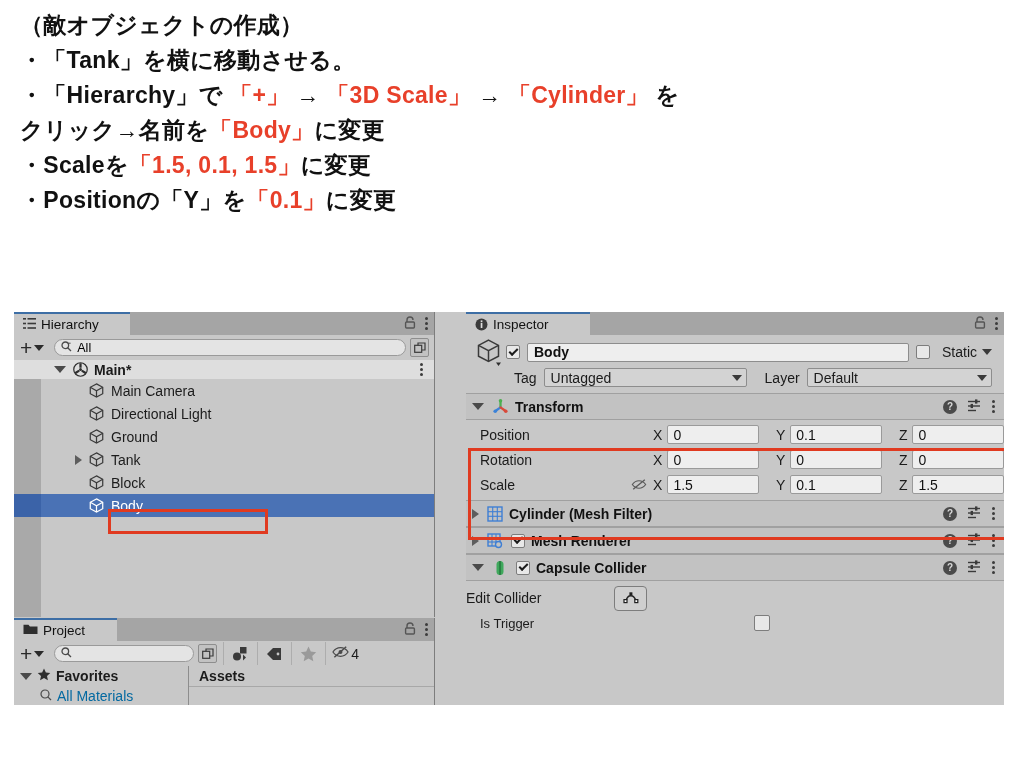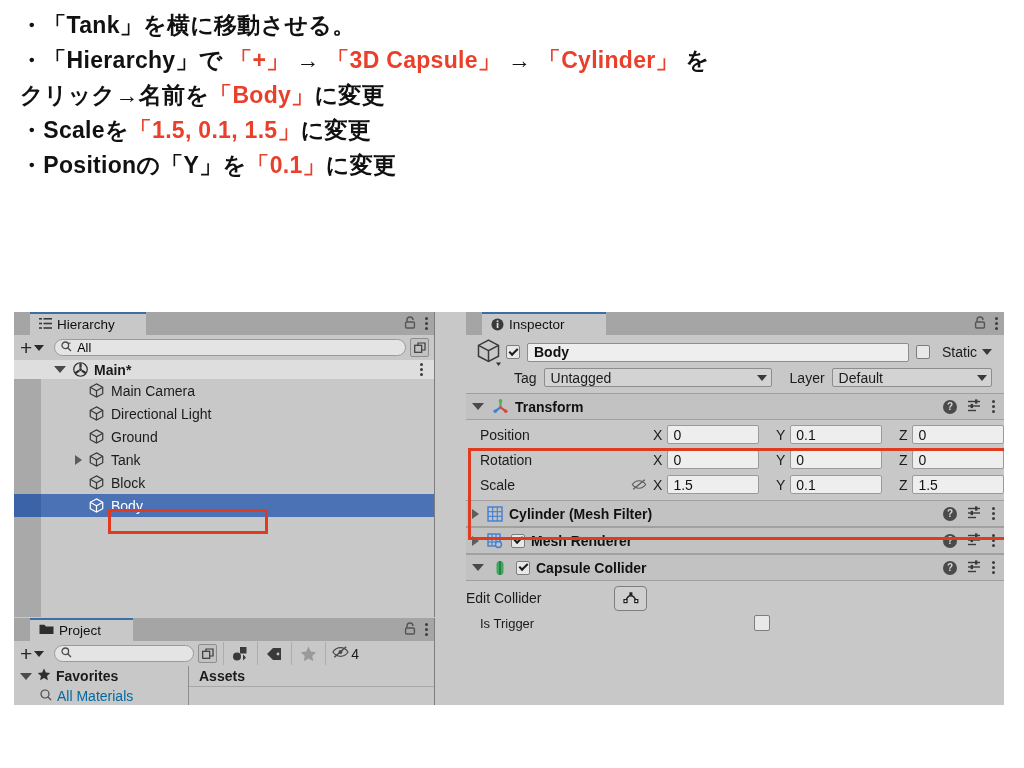--- a/index.html
+++ b/index.html
@@ -22,21 +22,21 @@
   
   #unity{
     position:absolute;left:14px;top:312px;width:990px;height:393px;
     background:#c8c8c8;overflow:hidden;
     font-size:13px;color:#1b1b1b;
   }
 
   
   .tabstrip{position:absolute;left:0;top:0;height:23px;background:#a5a5a5;width:100%;}
   .tabstrip .tab-active{
-    position:absolute;left:16px;top:0;height:23px;background:#c8c8c8;
+    position:absolute;left:0;top:0;height:23px;background:#c8c8c8;
     display:flex;align-items:center;gap:5px;padding:0 14px 0 9px;
     border-top:2px solid #3d6ea5;box-sizing:border-box;
   }
   .tabstrip .tab-active span.tlabel{font-size:13.5px;color:#111;}
   .tab-tools{position:absolute;right:6px;top:0;height:23px;display:flex;align-items:center;gap:9px;}
 
   
   .toolbar{position:absolute;left:0;height:25px;width:100%;background:#c8c8c8;display:flex;align-items:center;}
   .plusbtn{display:flex;align-items:center;gap:2px;margin-left:6px;}
   .plus-glyph{font-size:21px;line-height:16px;font-weight:500;color:#2a2a2a;}
@@ -119,22 +119,23 @@
      display:flex;align-items:center;justify-content:center;margin-left:73px;box-sizing:border-box;}
   .next-row{height:16px;display:flex;align-items:center;padding-left:14px;background:#c8c8c8;}
   .tiny-chk{width:14px;height:14px;background:#e8e8e8;border:1px solid #7d7d7d;border-radius:2px;margin-left:220px;}
 </style>
 </head>
 <body>
 
 <div id="root">
 
   <div class="slide-text">
+    <div class="slide-line" id="sl0"><span>（敵オブジェクトの作成）</span></div>
     <div class="slide-line" id="sl1"><span>・「Tank」を横に移動させる。</span></div>
-    <div class="slide-line" id="sl2"><span>・「Hierarchy」で </span><span class="red">「+」</span><span> → </span><span class="red">「3D Capsule」</span><span> → </span><span class="red">「Cylinder」</span><span> を</span></div>
+    <div class="slide-line" id="sl2"><span>・「Hierarchy」で </span><span class="red">「+」</span><span> → </span><span class="red">「3D Scale」</span><span> → </span><span class="red">「Cylinder」</span><span> を</span></div>
     <div class="slide-line" id="sl3"><span>クリック→名前を</span><span class="red">「Body」</span><span>に変更</span></div>
     <div class="slide-line" id="sl4"><span>・Scaleを</span><span class="red">「1.5, 0.1, 1.5」</span><span>に変更</span></div>
     <div class="slide-line" id="sl5"><span>・Positionの「Y」を</span><span class="red">「0.1」</span><span>に変更</span></div>
   </div>
 
   <div id="unity">
 
     <div id="hierarchy">
 
       <div class="tabstrip">
@@ -425,21 +426,21 @@
             </span>
             <span class="chk on"></span>
             <span class="namefield">Body</span>
             <span class="chk" style="margin-right:6px;"></span>
             <span class="statictxt">Static</span>
             <span class="caret-sm" style="margin-right:8px;"></span>
           </div>
           <div class="go-r2">
             <span style="width:44px;"></span>
             <span class="lbl">Tag</span>
-            <span class="dropdown" style="width:228px;margin-left:7px;">
+            <span class="dropdown" style="width:203px;margin-left:7px;">
               <span>Untagged</span>
               <span class="caret-sm"></span>
             </span>
             <span class="lbl" style="margin-left:18px;">Layer</span>
             <span class="dropdown" style="flex:1;margin:0 8px 0 7px;">
               <span>Default</span>
               <span class="caret-sm"></span>
             </span>
           </div>
         </div>

